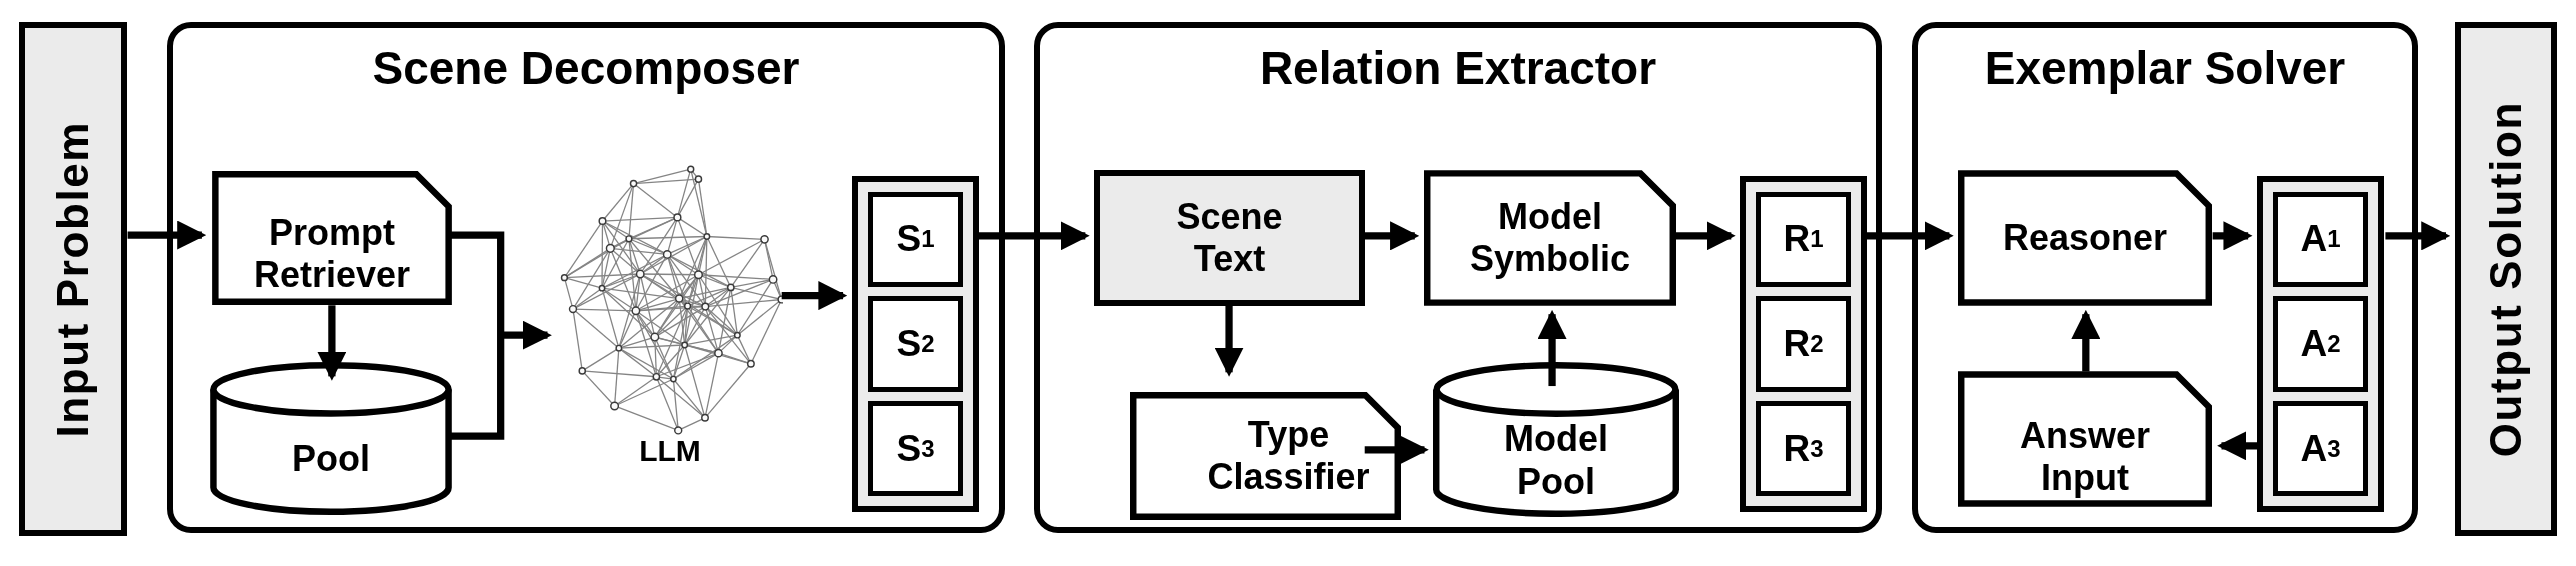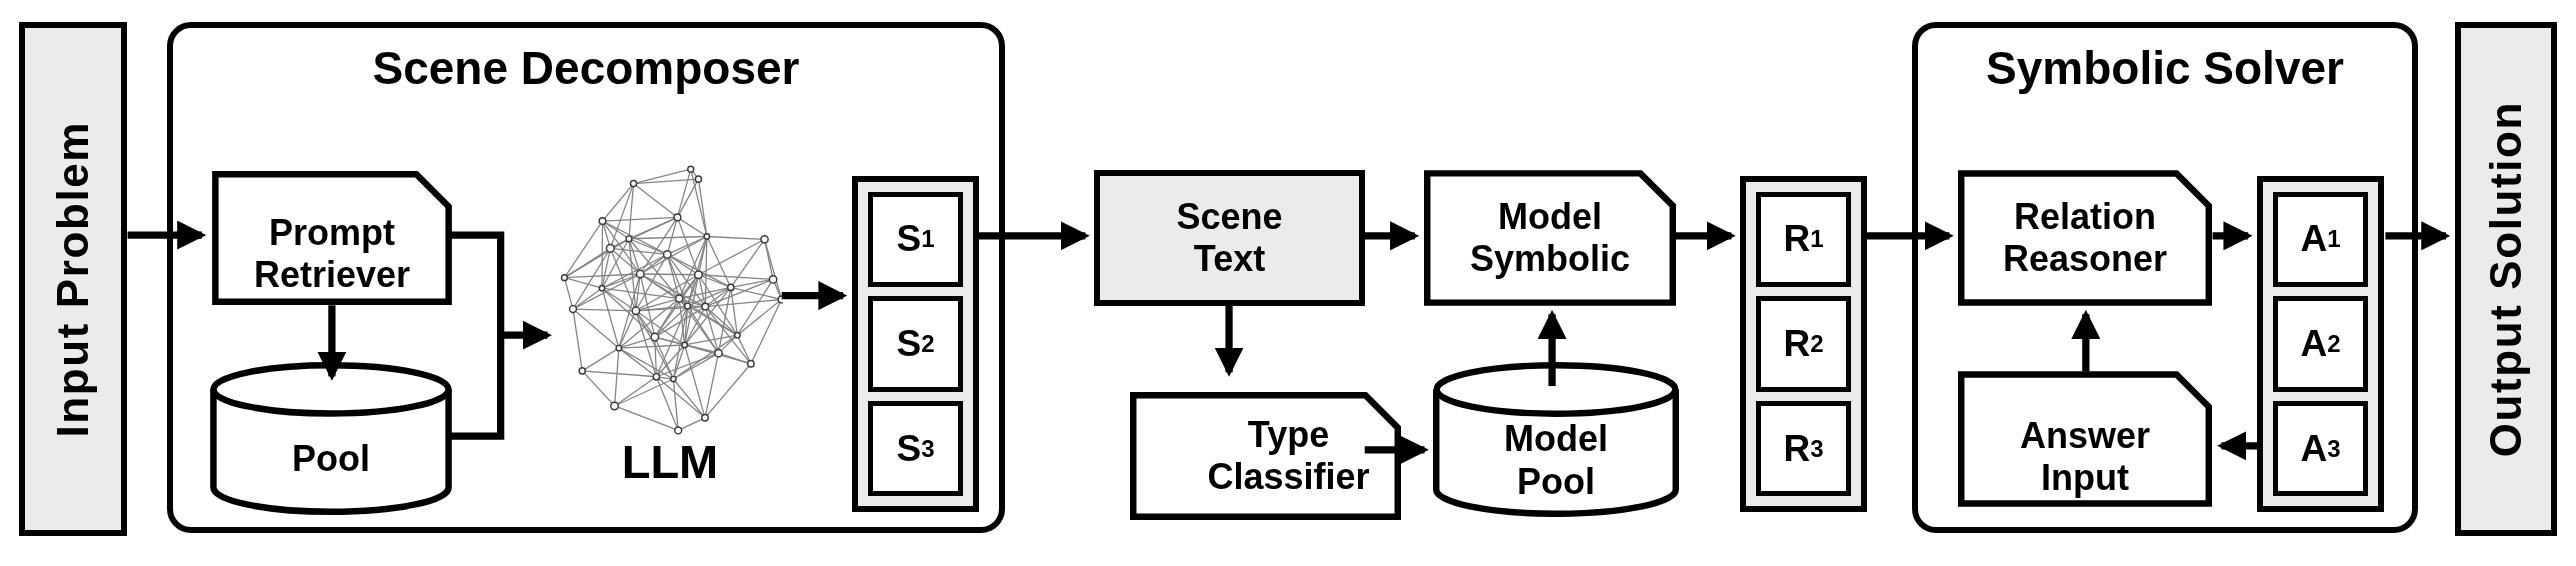--- a/index.html
+++ b/index.html
@@ -56,42 +56,45 @@
     flex:1 1 0;background:#fff;border:5.7px solid var(--line);
     box-sizing:border-box;
     display:flex;align-items:center;justify-content:center;
     font-weight:700;font-size:37px;color:var(--line);
   }
   .stack .cell sub{font-size:24px;line-height:0;vertical-align:-8px;font-weight:700;}
 
   #mesh-wrap{position:absolute;left:557px;top:164px;width:226px;height:271px;z-index:3;}
   #llm-label{
     position:absolute;left:557px;top:434px;width:226px;
-    text-align:center;font-weight:700;font-size:47px;color:var(--line);z-index:3;
+    text-align:center;font-weight:700;font-size:30px;color:var(--line);z-index:3;
   }
 
   #arrow-layer{position:absolute;left:0;top:0;z-index:6;pointer-events:none;}
   .arrow{stroke:var(--line);stroke-width:9;fill:none;}
 </style>
 </head>
 <body>
 
 <div id="canvas">
 
   <div class="tall-panel" style="left:19.4px;width:108px;">
     <span class="vtext">Input Problem</span>
   </div>
 
   <div class="container" style="left:167px;width:838px;">
     <div class="container-title">Scene Decomposer</div>
   </div>
 
+  <div class="container" style="left:1034px;width:848px;">
+    <div class="container-title">Relation Extractor</div>
+  </div>
 
   <div class="container" style="left:1912px;width:506px;">
-    <div class="container-title">Symbolic Solver</div>
+    <div class="container-title">Exemplar Solver</div>
   </div>
 
   <div class="tall-panel" style="left:2455px;width:102px;">
     <span class="vtext">Output Solution</span>
   </div>
 
   <div class="node" style="left:212px;top:171px;width:240px;height:166px;">
     <svg class="shape" width="240" height="134" viewBox="0 0 297 166">
       <path d="M4,4 H253 L293,44 V162 H4 Z" fill="#ffffff" stroke="#000" stroke-width="8"></path>
     </svg>
@@ -382,21 +385,20 @@
         <span>R</span>
         <sub>3</sub>
       </div>
   </div>
 
   <div class="node" style="left:1958px;top:170px;width:254px;height:136px;">
     <svg class="shape" width="254" height="136" viewBox="0 0 315 168">
       <path d="M4,4 H271 L311,44 V164 H4 Z" fill="#ffffff" stroke="#000" stroke-width="8"></path>
     </svg>
     <div class="lbl">
-      <span>Relation</span>
       <span>Reasoner</span>
     </div>
   </div>
 
   <div class="node" style="left:1958px;top:371px;width:254px;height:172px;">
     <svg class="shape" width="254" height="136" viewBox="0 0 315 168">
       <path d="M4,4 H271 L311,44 V164 H4 Z" fill="#ffffff" stroke="#000" stroke-width="8"></path>
     </svg>
     <div class="lbl">
       <span>Answer</span>

